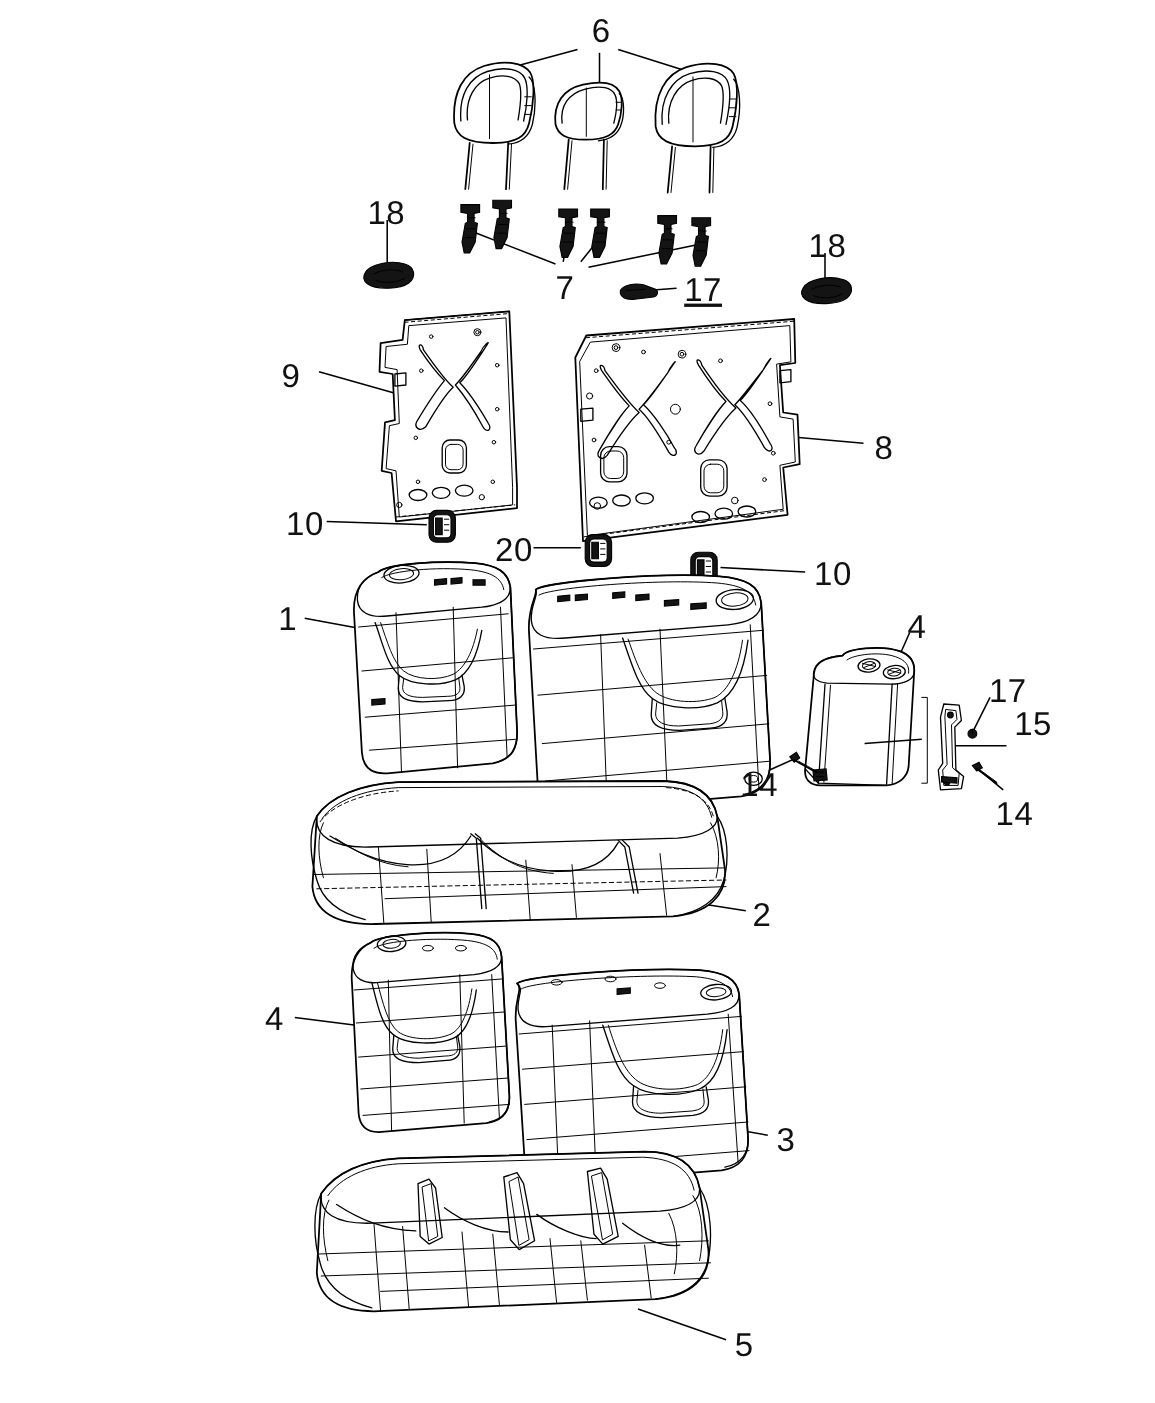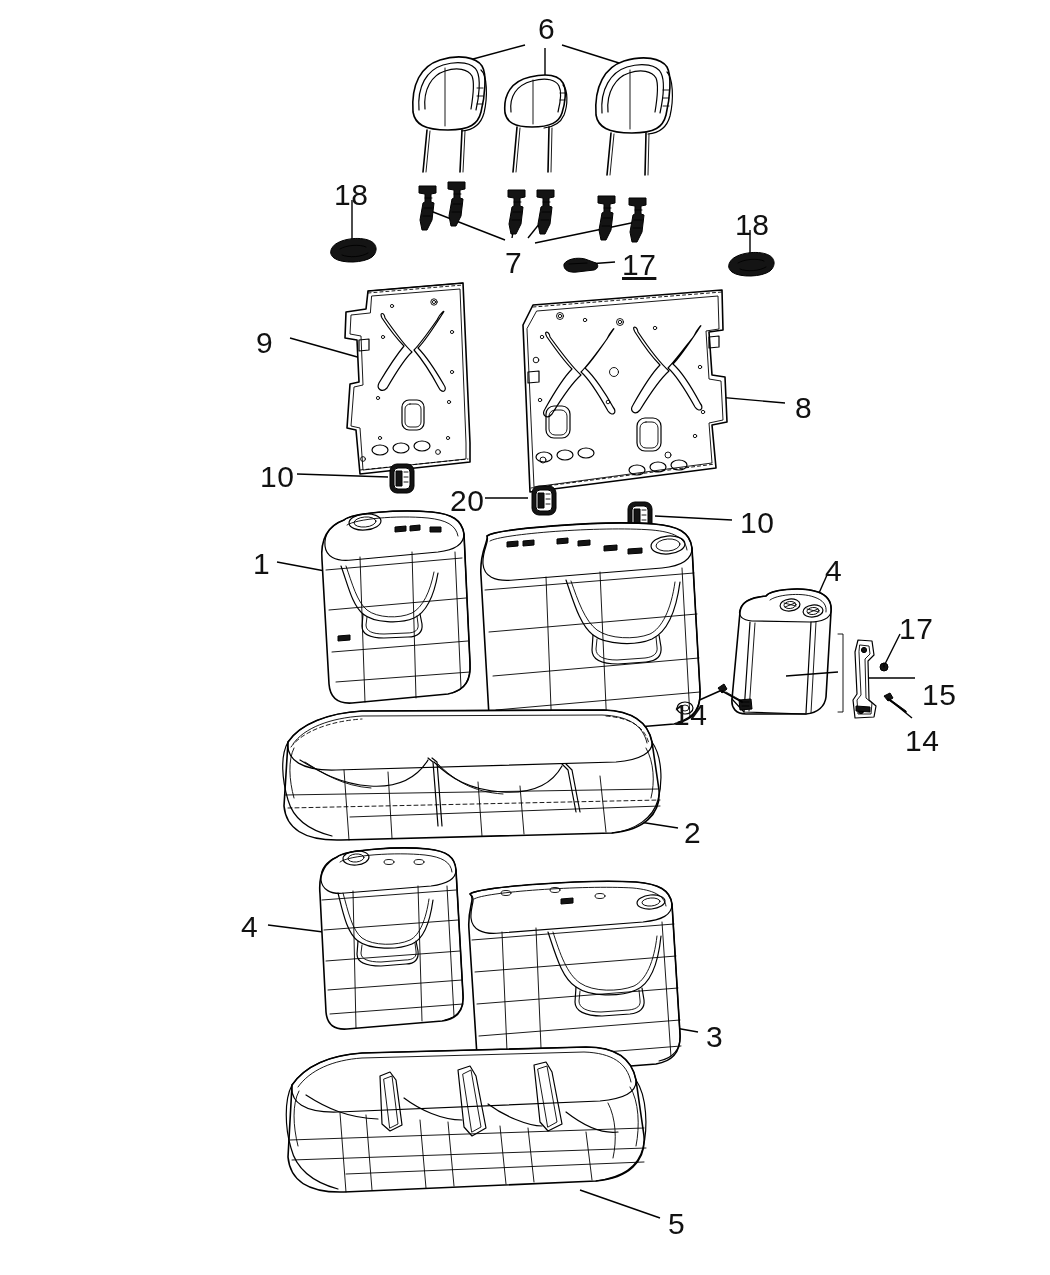--- a/index.html
+++ b/index.html
@@ -513,21 +513,21 @@
   <div class="callout" style="left:505px; top:248px;">7</div>
   <div class="callout" style="left:622px; top:250px;text-decoration:underline;">17</div>
   <div class="callout" style="left:256px; top:328px;">9</div>
   <div class="callout" style="left:795px; top:393px;">8</div>
   <div class="callout" style="left:260px; top:462px;">10</div>
   <div class="callout" style="left:450px; top:486px;">20</div>
   <div class="callout" style="left:740px; top:508px;">10</div>
   <div class="callout" style="left:253px; top:549px;">1</div>
   <div class="callout" style="left:825px; top:556px;">4</div>
   <div class="callout" style="left:899px; top:614px;">17</div>
-  <div class="callout" style="left:922px; top:680px;">15</div>
+  <div class="callout" style="left:922px; top:644px;">15</div>
   <div class="callout" style="left:673px; top:700px;">14</div>
   <div class="callout" style="left:905px; top:726px;">14</div>
   <div class="callout" style="left:684px; top:818px;">2</div>
   <div class="callout" style="left:241px; top:912px;">4</div>
   <div class="callout" style="left:706px; top:1022px;">3</div>
   <div class="callout" style="left:668px; top:1209px;">5</div>
 
 </div>
 
 </body></html>

